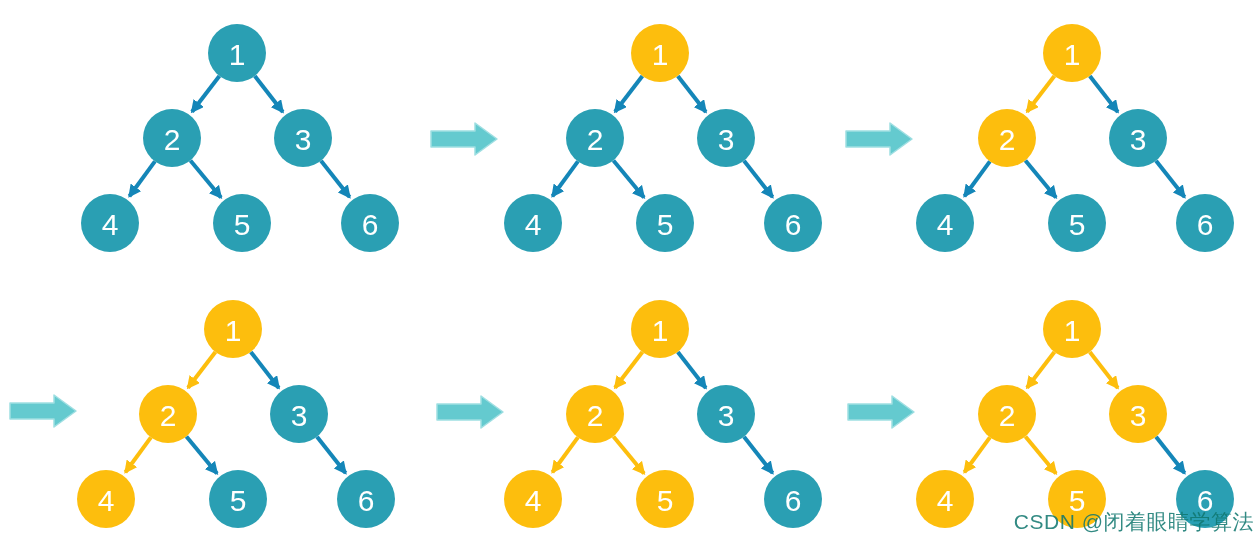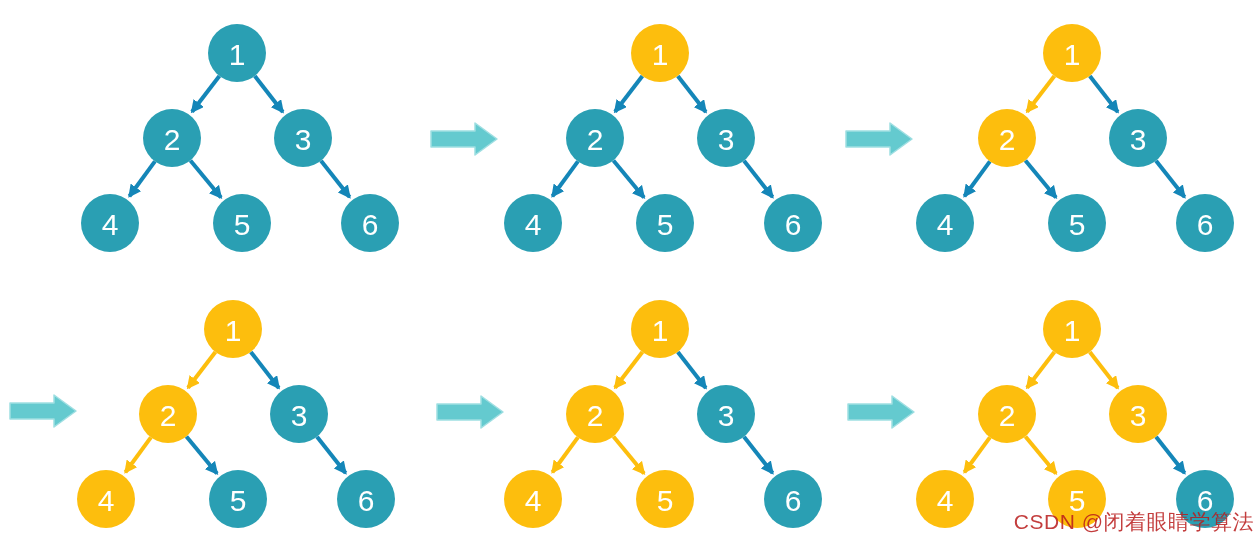--- a/index.html
+++ b/index.html
@@ -163,14 +163,14 @@
       </g>
     <g id="arrows-group">
         <path d="M 431 131 L 475 131 L 475 123 L 497 139 L 475 155 L 475 147 L 431 147 Z" fill="#64CACF" stroke="#9FDFE2" stroke-width="1.5" stroke-linejoin="round"></path>
         <path d="M 846 131 L 890 131 L 890 123 L 912 139 L 890 155 L 890 147 L 846 147 Z" fill="#64CACF" stroke="#9FDFE2" stroke-width="1.5" stroke-linejoin="round"></path>
         <path d="M 10 403 L 54 403 L 54 395 L 76 411 L 54 427 L 54 419 L 10 419 Z" fill="#64CACF" stroke="#9FDFE2" stroke-width="1.5" stroke-linejoin="round"></path>
         <path d="M 437 404 L 481 404 L 481 396 L 503 412 L 481 428 L 481 420 L 437 420 Z" fill="#64CACF" stroke="#9FDFE2" stroke-width="1.5" stroke-linejoin="round"></path>
         <path d="M 848 404 L 892 404 L 892 396 L 914 412 L 892 428 L 892 420 L 848 420 Z" fill="#64CACF" stroke="#9FDFE2" stroke-width="1.5" stroke-linejoin="round"></path>
       </g>
   </svg>
 
-  <div class="watermark" style="color: #b91c1c;">CSDN @闭着眼睛学算法</div>
+  <div class="watermark" style="color: #0f766e;">CSDN @闭着眼睛学算法</div>
 </div>
 
 </body></html>

